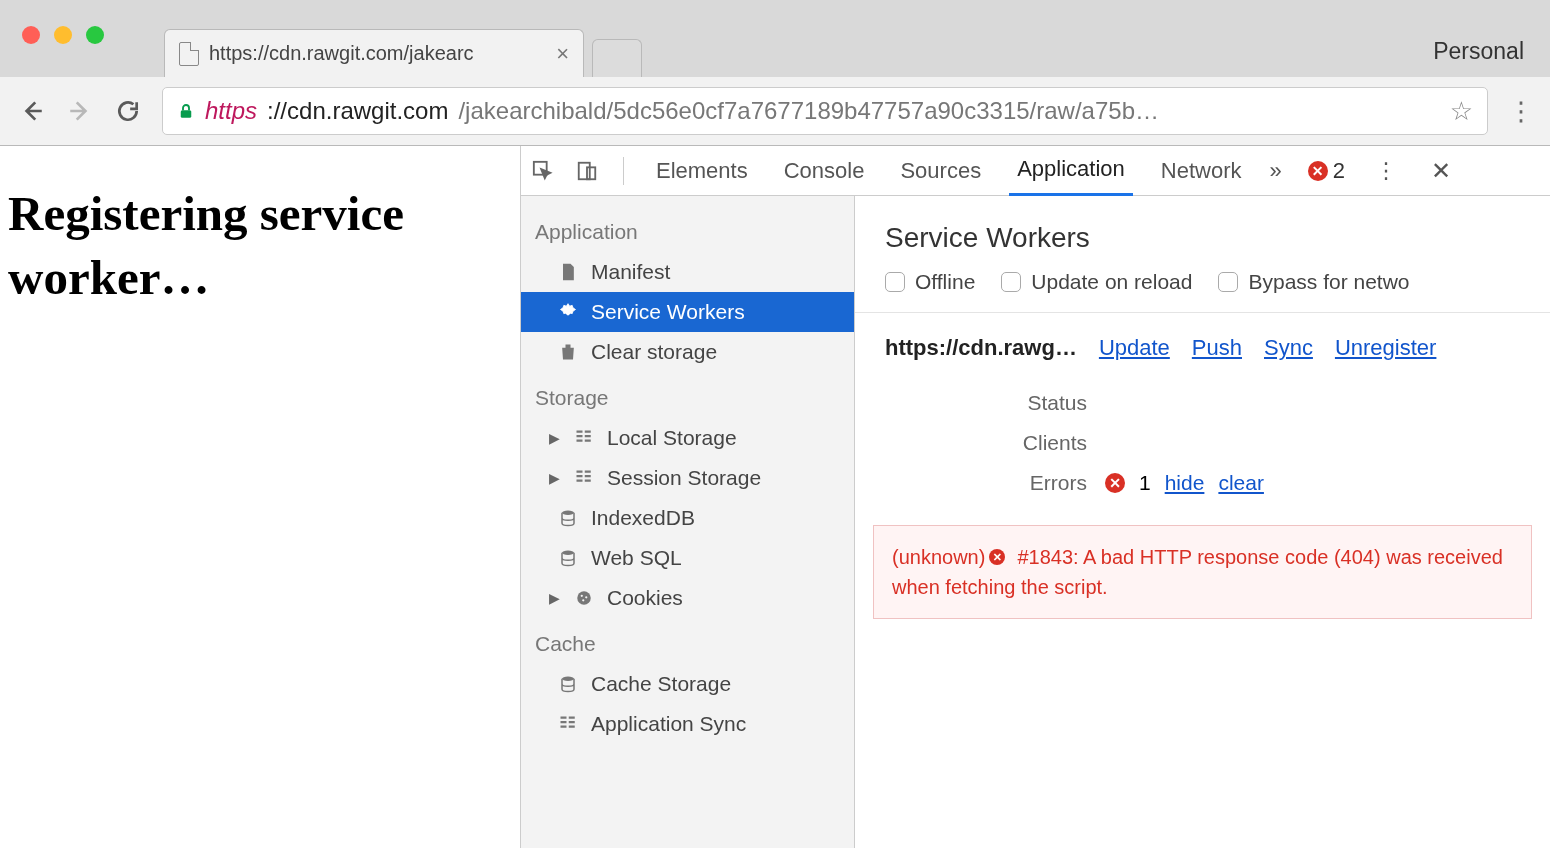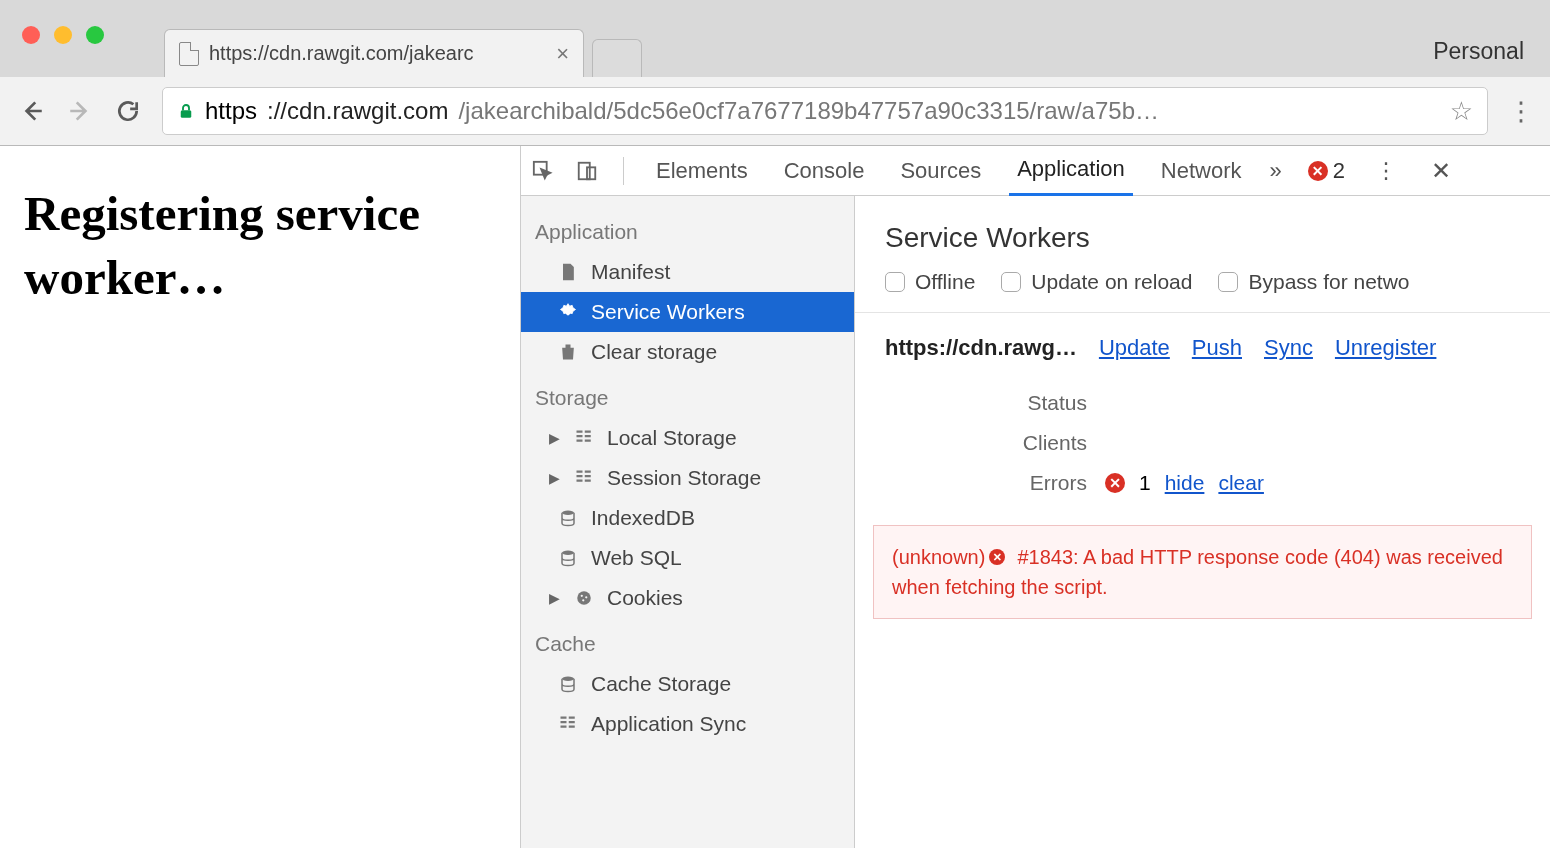--- a/index.html
+++ b/index.html
@@ -21,28 +21,28 @@
 .tab .doc-ic::after { content:""; position:absolute; top:-1px; right:-1px; width:8px; height:8px; background:#f2f2f2; border-left:1.5px solid #888; border-bottom:1.5px solid #888; }
 .tab .x { margin-left:auto; font-size:22px; color:#777; }
 .personal { position:absolute; right:26px; top:24px; font-size:23px; color:#333; }
 
 .toolbar { height:68px; background:#f2f2f2; display:flex; align-items:center; padding:0 18px; gap:20px; }
 .nav-ic { width:28px; height:28px; display:flex; align-items:center; justify-content:center; }
 .nav-ic svg { stroke:#5a5a5a; stroke-width:2.5; fill:none; }
 .nav-ic.dis svg { stroke:#b8b8b8; }
 .omni { flex:1; height:48px; background:#fff; border:1px solid #ccc; border-radius:5px; display:flex; align-items:center; padding:0 14px; gap:10px; font-size:24px; color:#777; overflow:hidden; }
 .lock { width:18px; height:22px; }
-.url-scheme { color:#000000; }
+.url-scheme { color:#be185d;font-style:italic; }
 .url-host { color:#222; }
 .star { margin-left:auto; font-size:26px; color:#888; }
 .menu-ic { font-size:26px; color:#666; letter-spacing:-2px; }
 
 
 .content { display:flex; height:702px; }
-.page { width:520px; padding:36px 24px; }
+.page { width:520px; padding:36px 8px; }
 .page h1 { font-family:"Times New Roman",serif; font-size:49px; font-weight:bold; line-height:1.3; color:#000; }
 
 
 .devtools { flex:1; border-left:1px solid #ccc; display:flex; flex-direction:column; background:#fff; }
 .dt-top { height:50px; border-bottom:1px solid #ccc; display:flex; align-items:center; padding:0 10px; gap:20px; font-size:22px; color:#333; }
 .dt-ic { width:24px; height:24px; display:flex; align-items:center; justify-content:center; }
 .dt-sep { width:1px; height:28px; background:#ccc; margin:0 4px; }
 .dt-tab { padding:0 8px; height:50px; display:flex; align-items:center; cursor:pointer; color:#555; }
 .dt-tab.active { color:#222; border-bottom:3px solid #1a73e8; }
 .dt-more { font-size:22px; color:#555; }

